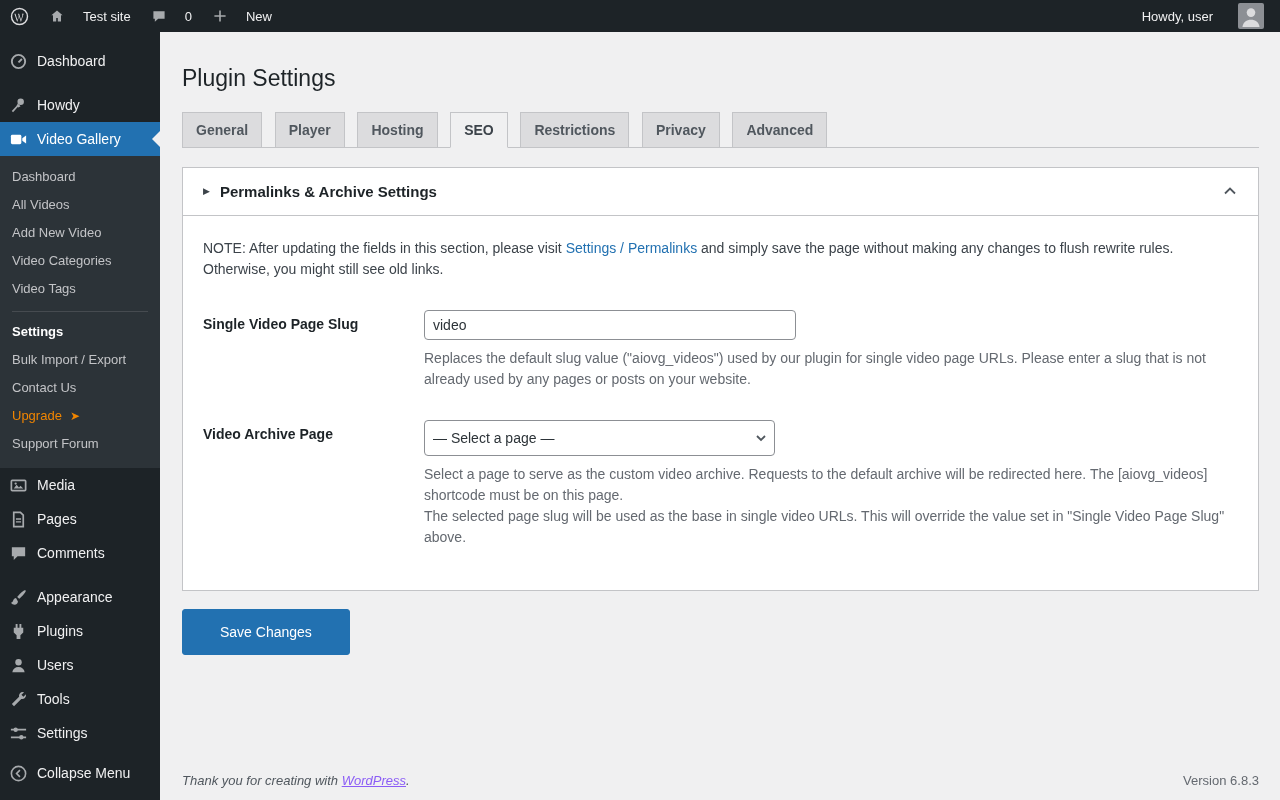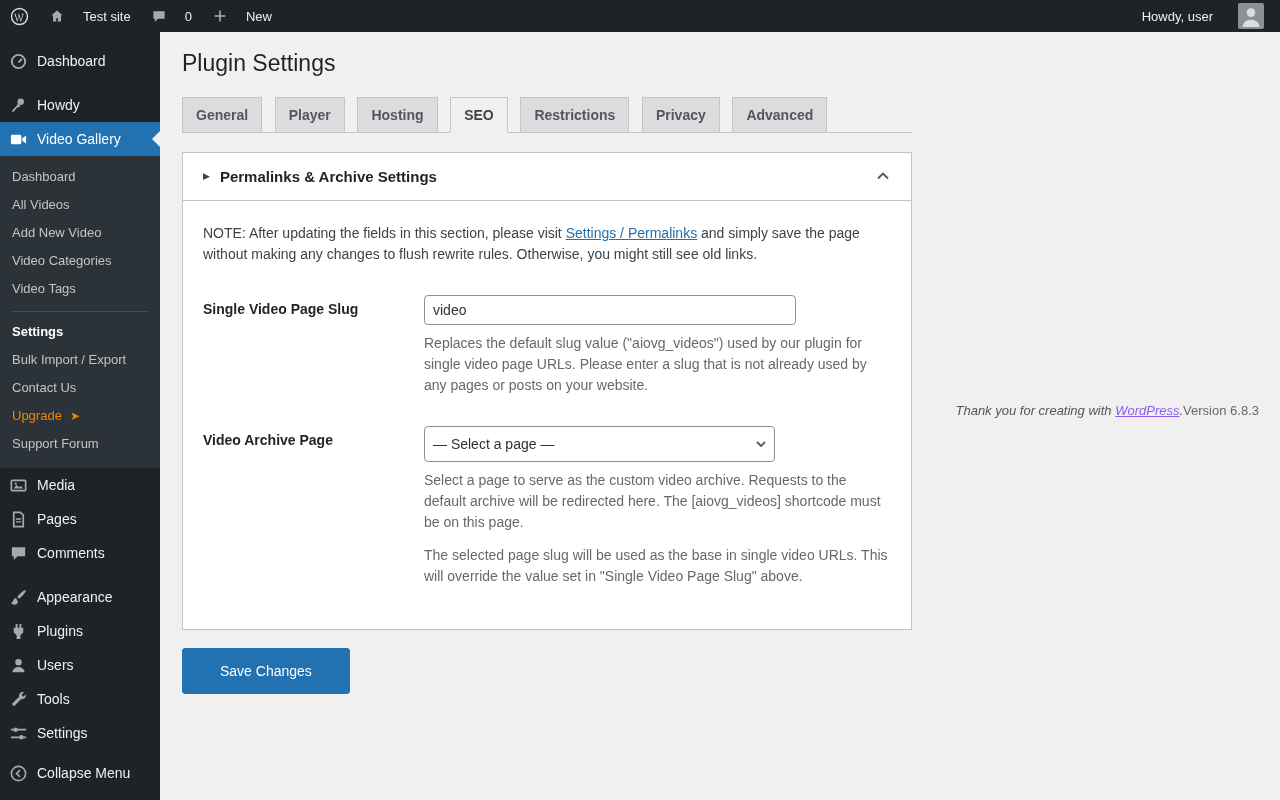--- a/index.html
+++ b/index.html
@@ -34,52 +34,52 @@
   .menu-sep{height:10px;flex:none}
   .submenu-wrap{background:#2c3338;padding:7px 0 10px;flex:none}
   .submenu a{display:block;padding:0 12px;line-height:28px;font-size:13px;color:#c3c4c7}
   .submenu a.current{color:#fff;font-weight:700}
   .submenu a.upgrade{color:#f18500;font-weight:400}
   .submenu .up-arrow{margin-left:8px;font-size:12px}
   .submenu-sep{border-top:1px solid #464b50;margin:8px 12px 6px}
   .collapse-item{margin-top:auto;margin-bottom:10px}
 
   
-  .content-wrap{margin-left:160px;padding-top:20px;min-height:100vh;display:flex;flex-direction:row}
+  .content-wrap{margin-left:160px;padding-top:35px;min-height:100vh;display:flex;flex-direction:column}
   .content{flex:1;padding:20px 21px 0 22px}
   .page-title{font-size:23px;font-weight:400;color:#1d2327;padding:9px 0 4px;line-height:1.3}
 
   .nav-tabs{margin-top:14px;border-bottom:1px solid #c3c4c7}
   .nav-tab{display:inline-block;border:1px solid #c3c4c7;background:#dcdcde;color:#50575e;
     font-size:14px;font-weight:600;line-height:20px;padding:7px 13px;margin:0 9px -1px 0;cursor:pointer}
   .nav-tab-active{background:#f0f0f1;border-bottom:1px solid #f0f0f1;color:#3c434a}
 
   .panel{margin-top:19px;background:#fff;border:1px solid #c3c4c7}
   .panel-header{display:flex;align-items:center;padding:15px 20px;border-bottom:1px solid #c3c4c7;cursor:pointer}
   .marker{font-size:9px;color:#3c434a;margin-right:10px;line-height:1}
   .panel-title{font-size:15px;font-weight:600;color:#1d2327;flex:1}
   .chevron-up{color:#50575e}
   .chevron-up svg{width:16px;height:16px;display:block}
 
   .panel-body{padding:22px 20px 42px}
   .note{font-size:14px;line-height:1.5;color:#3c434a}
-  .note a{color:#2271b1;text-decoration:underline}
+  .note a{color:#2271b1;}
 
   .form-row{display:grid;grid-template-columns:221px 1fr;margin-top:30px;align-items:start}
   .form-label{font-size:14px;font-weight:600;color:#1d2327;padding-top:6px}
   .text-input{width:372px;height:30px;border:1px solid #8c8f94;border-radius:4px;padding:0 8px;
     font-size:14px;color:#2c3338;background:#fff;font-family:inherit}
   .select-wrap{position:relative;width:351px}
   .select-wrap select{width:100%;height:36px;border:1px solid #8c8f94;border-radius:4px;
     padding:0 26px 0 8px;font-size:14px;color:#2c3338;background:#fff;
     appearance:none;-webkit-appearance:none;-moz-appearance:none;font-family:inherit;cursor:pointer}
   .select-chevron{position:absolute;right:8px;top:50%;transform:translateY(-50%);pointer-events:none;color:#50575e}
   .select-chevron svg{width:12px;height:12px;display:block}
   .desc{font-size:14px;line-height:1.5;color:#646970;margin-top:8px}
-  .desc + .desc{margin-top:12px}
+  .desc + .desc{margin-top:0}
 
   .save-button{margin-top:18px;background:#2271b1;border:1px solid #2271b1;color:#fff;font-size:14px;
     padding:0 37px;height:46px;border-radius:3px;cursor:pointer;font-family:inherit}
 
   
   .footer{display:flex;justify-content:space-between;align-items:center;padding:12px 21px 12px 22px;
     font-size:13px;color:#50575e}
   .thanks{font-style:italic}
   .footer a{color:#8b5cf6;text-decoration:underline;font-style:italic}
   .version{color:#646970}

